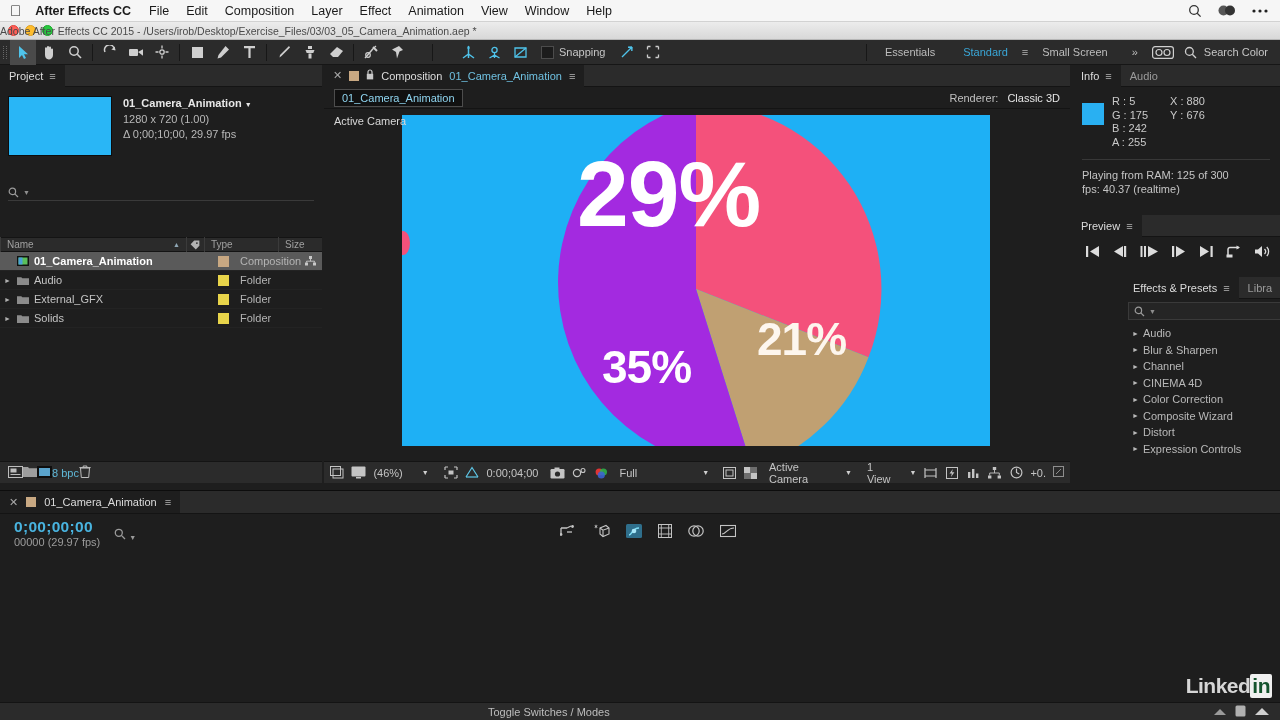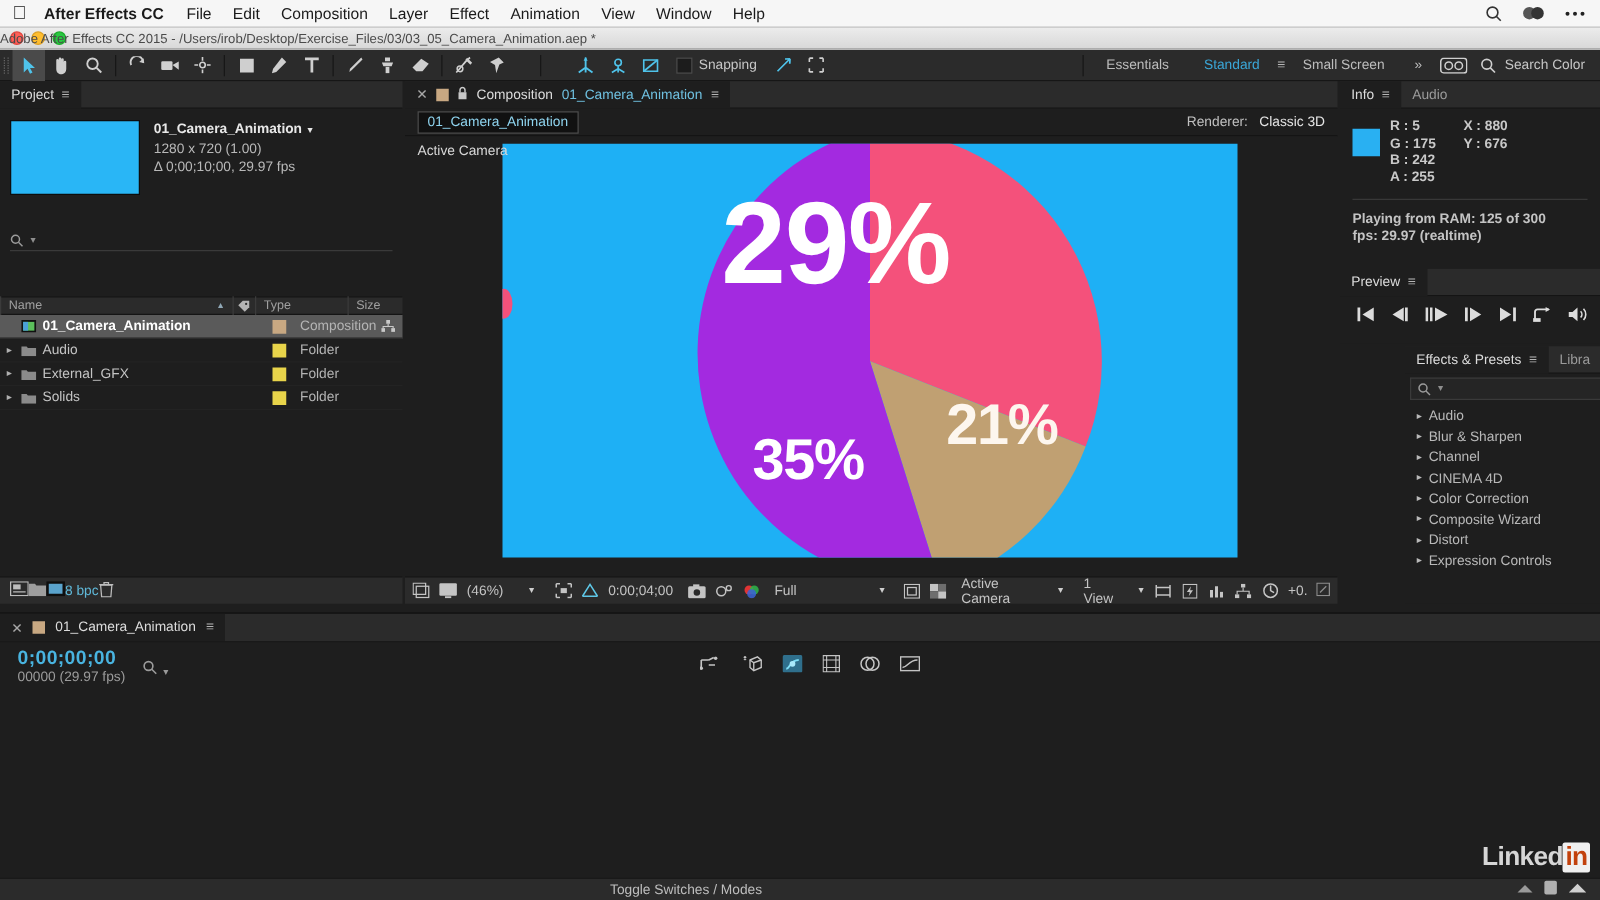--- a/index.html
+++ b/index.html
@@ -140,21 +140,21 @@
   .comp-foot {
     position:absolute; left:0; bottom:0; width:746px; height:22px;
     background:#2b2b2b; border-top:1px solid #141414;
     display:flex; align-items:center; gap:7px; padding:0 6px; font-size:11px; color:#c4c4c4;
   }
   .caret { font-size:7px; color:#cfcfcf; }
   .mini { width:16px; height:15px; display:flex; align-items:center; justify-content:center; }
 
   
   #infoPanel { left:1072px; top:65px; width:208px; height:202px; }
-  .info-body { padding:8px 10px 0 10px; font-size:11px; color:#c9c9c9;font-weight:bold; }
+  .info-body { padding:8px 10px 0 10px; font-size:11px; color:#c9c9c9; }
   .info-grid { display:flex; gap:0; }
   .info-sw { width:22px; height:22px; background:#29b0f2; margin:8px 8px 0 0; }
   .rgba { line-height:13.5px; }
   .xyblock { margin-left:22px; line-height:13.5px; }
   .ramline { border-top:1px solid #383838; margin:10px 0 0 0; padding-top:8px; line-height:14px; color:#c4c4c4; }
 
   #previewPanel { left:1072px; top:215px; width:208px; height:60px; }
   .prev-btns { display:flex; align-items:center; gap:12px; padding:8px 13px 0 13px; color:#d8d8d8; }
   .prev-btns .sp { margin-left:auto; }
 
@@ -181,21 +181,21 @@
   .tl-icons .on { color:#3aa7d8; }
 
   .tl-foot {
     position:absolute; left:0; bottom:0; width:1280px; height:18px;
     background:#2b2b2b; border-top:1px solid #141414;
     display:flex; align-items:center; font-size:11px; color:#bdbdbd;
   }
   .tl-foot .tg { margin-left:488px; }
   .zoomctl { margin-left:auto; display:flex; align-items:center; gap:8px; padding-right:10px; }
   .linkedin { position:absolute; right:8px; bottom:22px; font-size:21px; font-weight:bold; color:rgba(240,240,240,0.88); letter-spacing:-0.5px; }
-  .linkedin .sq { display:inline-block; background:#f0f0f0; color:#c2410c; padding:0 2px; border-radius:2px; }
+  .linkedin .sq { display:inline-block; background:#f0f0f0; color:#14532d; padding:0 2px; border-radius:2px; }
 </style>
 </head>
 <body>
 
 <div id="app">
 
   <div class="macbar">
     <span class="apple"></span>
     <span class="appname">After Effects CC</span>
     <span class="mi">File</span>
@@ -698,21 +698,21 @@
         </div>
         <div class="xyblock">
           <div><span>X :</span>
                <span>880</span></div>
           <div><span>Y :</span>
                <span>676</span></div>
         </div>
       </div>
       <div class="ramline">
         <div>Playing from RAM: 125 of 300</div>
-        <div>fps: 29.97 (realtime)</div>
+        <div>fps: 40.37 (realtime)</div>
       </div>
     </div>
 
   </div>
 
   <div class="panel" id="previewPanel">
     <div class="ptab">
       <span class="tabitem on">
         <span>Preview</span>
         <span class="hamb">≡</span>

